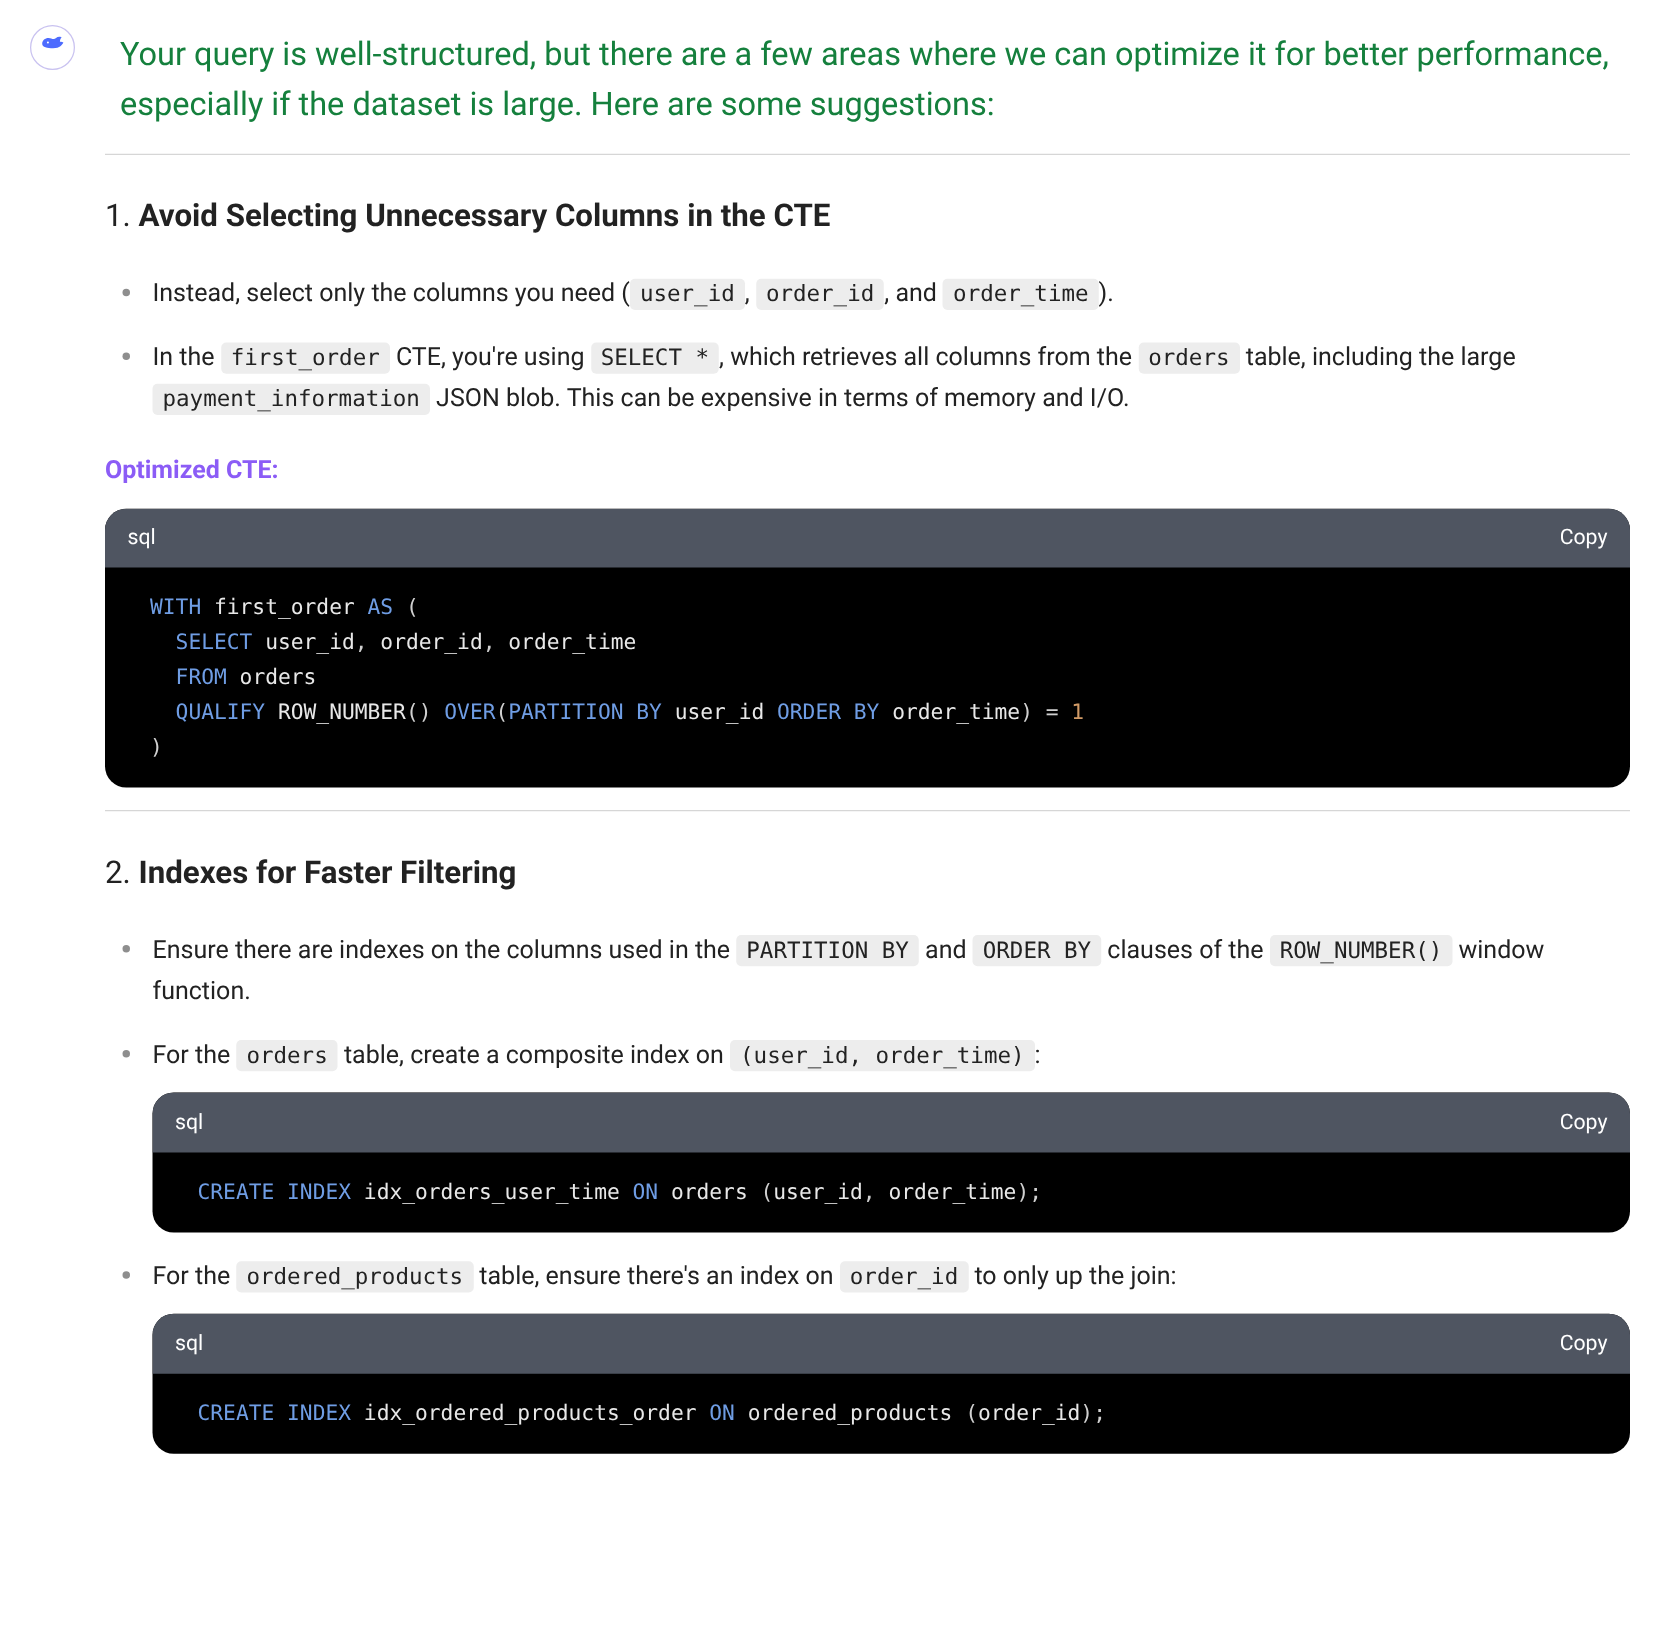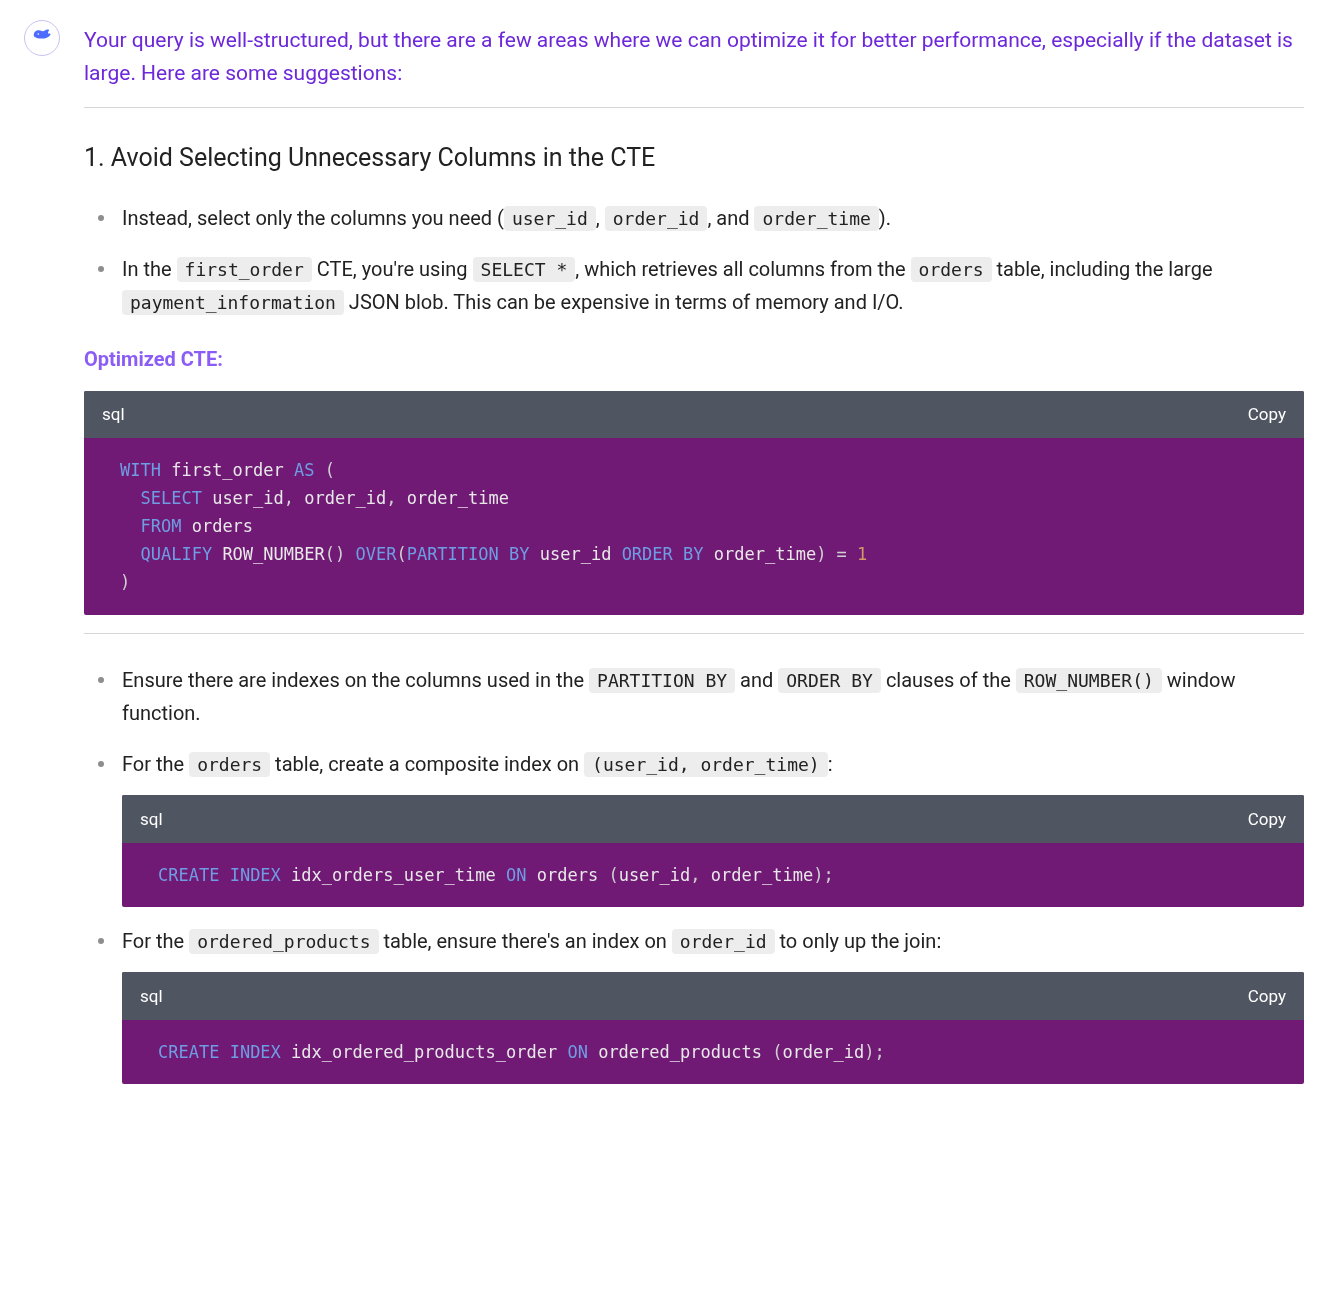--- a/index.html
+++ b/index.html
@@ -29,37 +29,37 @@
     align-items: center;
     justify-content: center;
     background: #ffffff;
   }
   .avatar svg { width: 22px; height: 22px; }
   .content-col {
     flex: 1;
     min-width: 0;
   }
   .intro {
-    font-size: 21px;
+    font-size: 26px;
     line-height: 1.55;
-    color: #6d28d9;
-    margin: 4px 0 18px 0;
+    color: #15803d;
+    margin: 4px 0 18px 12px;
   }
   hr.sep {
     border: none;
     border-top: 1px solid #d6d6d6;
     margin: 18px 0 30px 0;
   }
   h3.section-heading {
     font-size: 25px;
     font-weight: 400;
     color: #222;
     margin: 0 0 24px 0;
   }
-  h3.section-heading .bold { font-weight: 400; }
+  h3.section-heading .bold { font-weight: 700; }
   ul.bullets {
     list-style: none;
     padding: 0 0 0 14px;
     margin: 0 0 24px 0;
   }
   ul.bullets > li {
     position: relative;
     padding-left: 24px;
     margin-bottom: 18px;
     font-size: 20px;
@@ -84,24 +84,24 @@
     border-radius: 4px;
     color: #222;
   }
   .subheading {
     font-size: 20px;
     font-weight: 700;
     margin: 10px 0 16px 0;
     color: #8b5cf6;
   }
   .codeblock {
-    border-radius: 2px;
+    border-radius: 17px;
     overflow: hidden;
     margin: 0 0 14px 0;
-    background: #701a75;
+    background: #000000;
   }
   .code-header {
     display: flex;
     justify-content: space-between;
     align-items: center;
     padding: 10px 18px;
     background: #4f5561;
     color: #ffffff;
     font-size: 17px;
   }
@@ -168,20 +168,24 @@
       </div>
       <pre class="code"><span class="tok-kw">WITH</span><span class="tok-id"> first_order </span><span class="tok-kw">AS</span><span class="tok-punc"> (</span>
   <span class="tok-kw">SELECT</span><span class="tok-id"> user_id</span><span class="tok-punc">,</span><span class="tok-id"> order_id</span><span class="tok-punc">,</span><span class="tok-id"> order_time</span>
   <span class="tok-kw">FROM</span><span class="tok-id"> orders</span>
   <span class="tok-kw">QUALIFY</span><span class="tok-id"> ROW_NUMBER</span><span class="tok-punc">()</span><span class="tok-kw"> OVER</span><span class="tok-punc">(</span><span class="tok-kw">PARTITION</span><span class="tok-kw"> BY</span><span class="tok-id"> user_id </span><span class="tok-kw">ORDER</span><span class="tok-kw"> BY</span><span class="tok-id"> order_time</span><span class="tok-punc">)</span><span class="tok-punc"> = </span><span class="tok-num">1</span>
 <span class="tok-punc">)</span></pre>
     </div>
 
     <hr class="sep">
 
+    <h3 class="section-heading">
+      <span>2.</span>
+      <span class="bold">Indexes for Faster Filtering</span>
+    </h3>
 
     <ul class="bullets">
       <li>
         <span>Ensure there are indexes on the columns used in the </span><code class="inline">PARTITION BY</code><span> and </span><code class="inline">ORDER BY</code><span> clauses of the </span><code class="inline">ROW_NUMBER()</code><span> window function.</span>
       </li>
       <li>
         <span>For the </span><code class="inline">orders</code><span> table, create a composite index on </span><code class="inline">(user_id, order_time)</code><span>:</span>
         <div class="codeblock nested-block">
           <div class="code-header">
             <span class="lang">sql</span>

